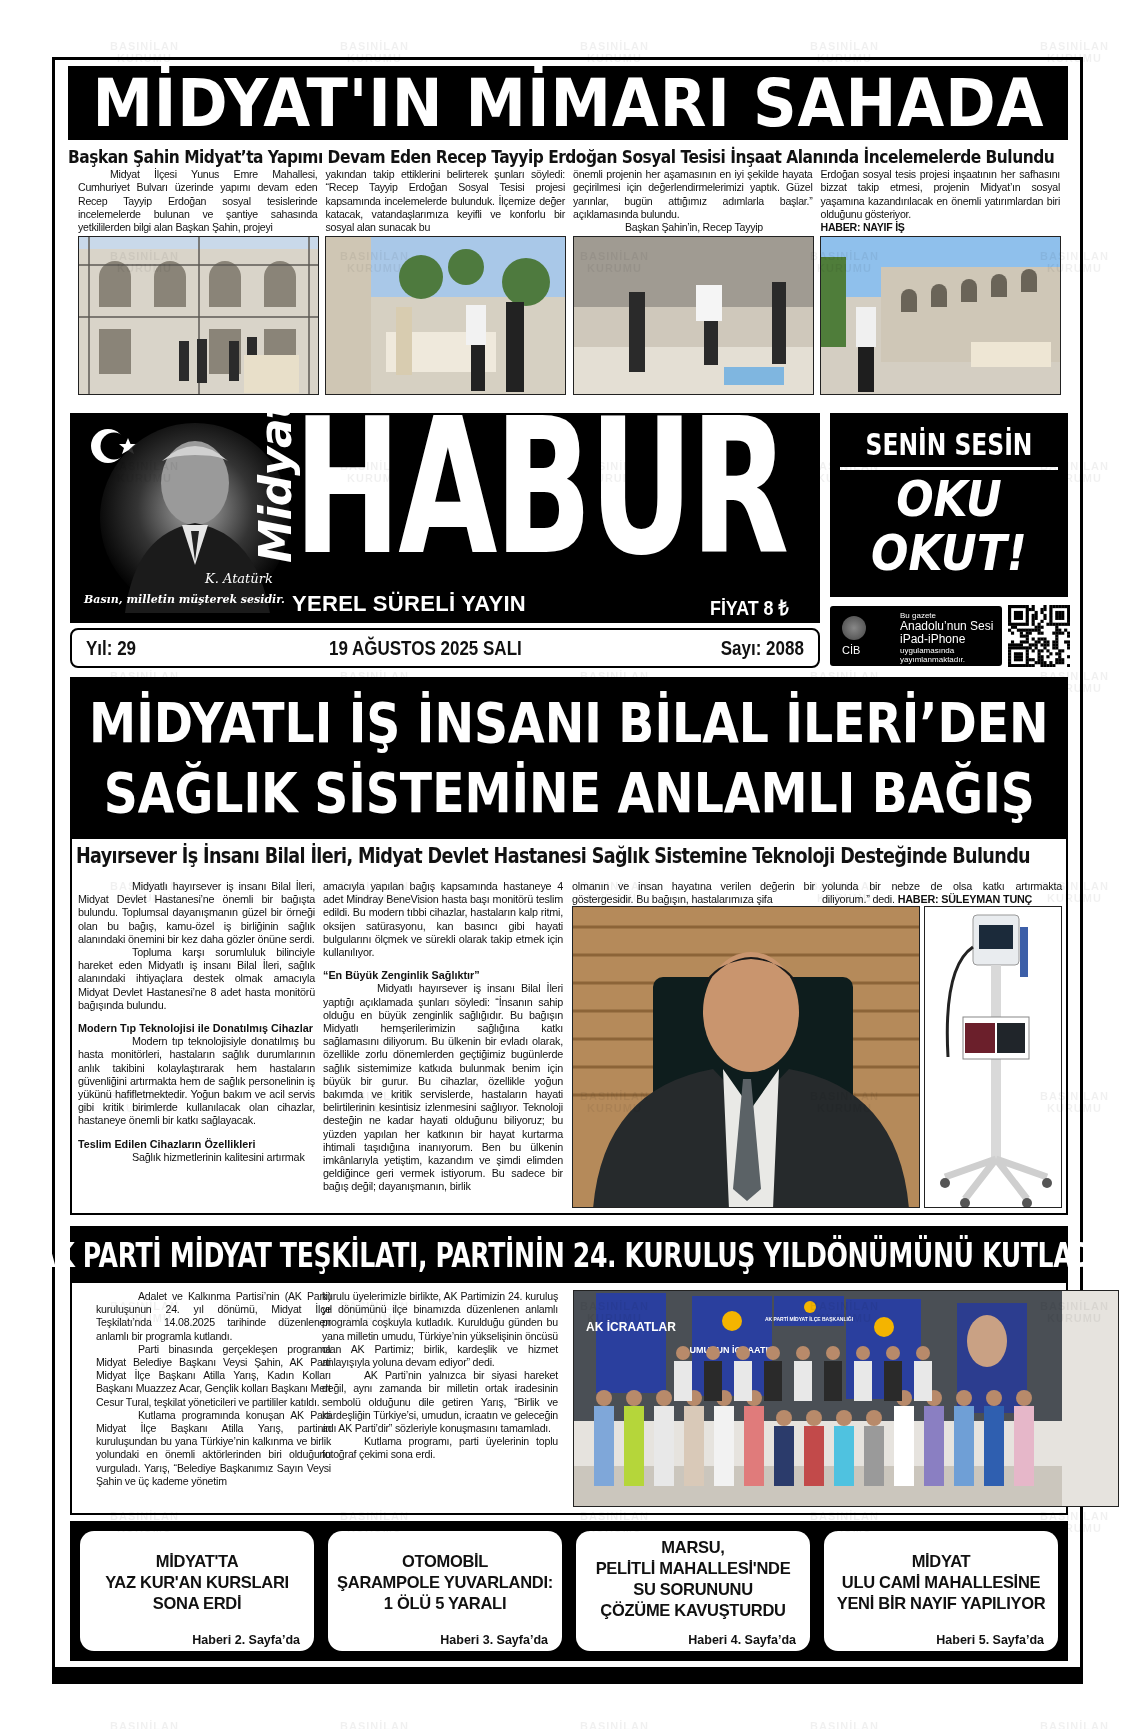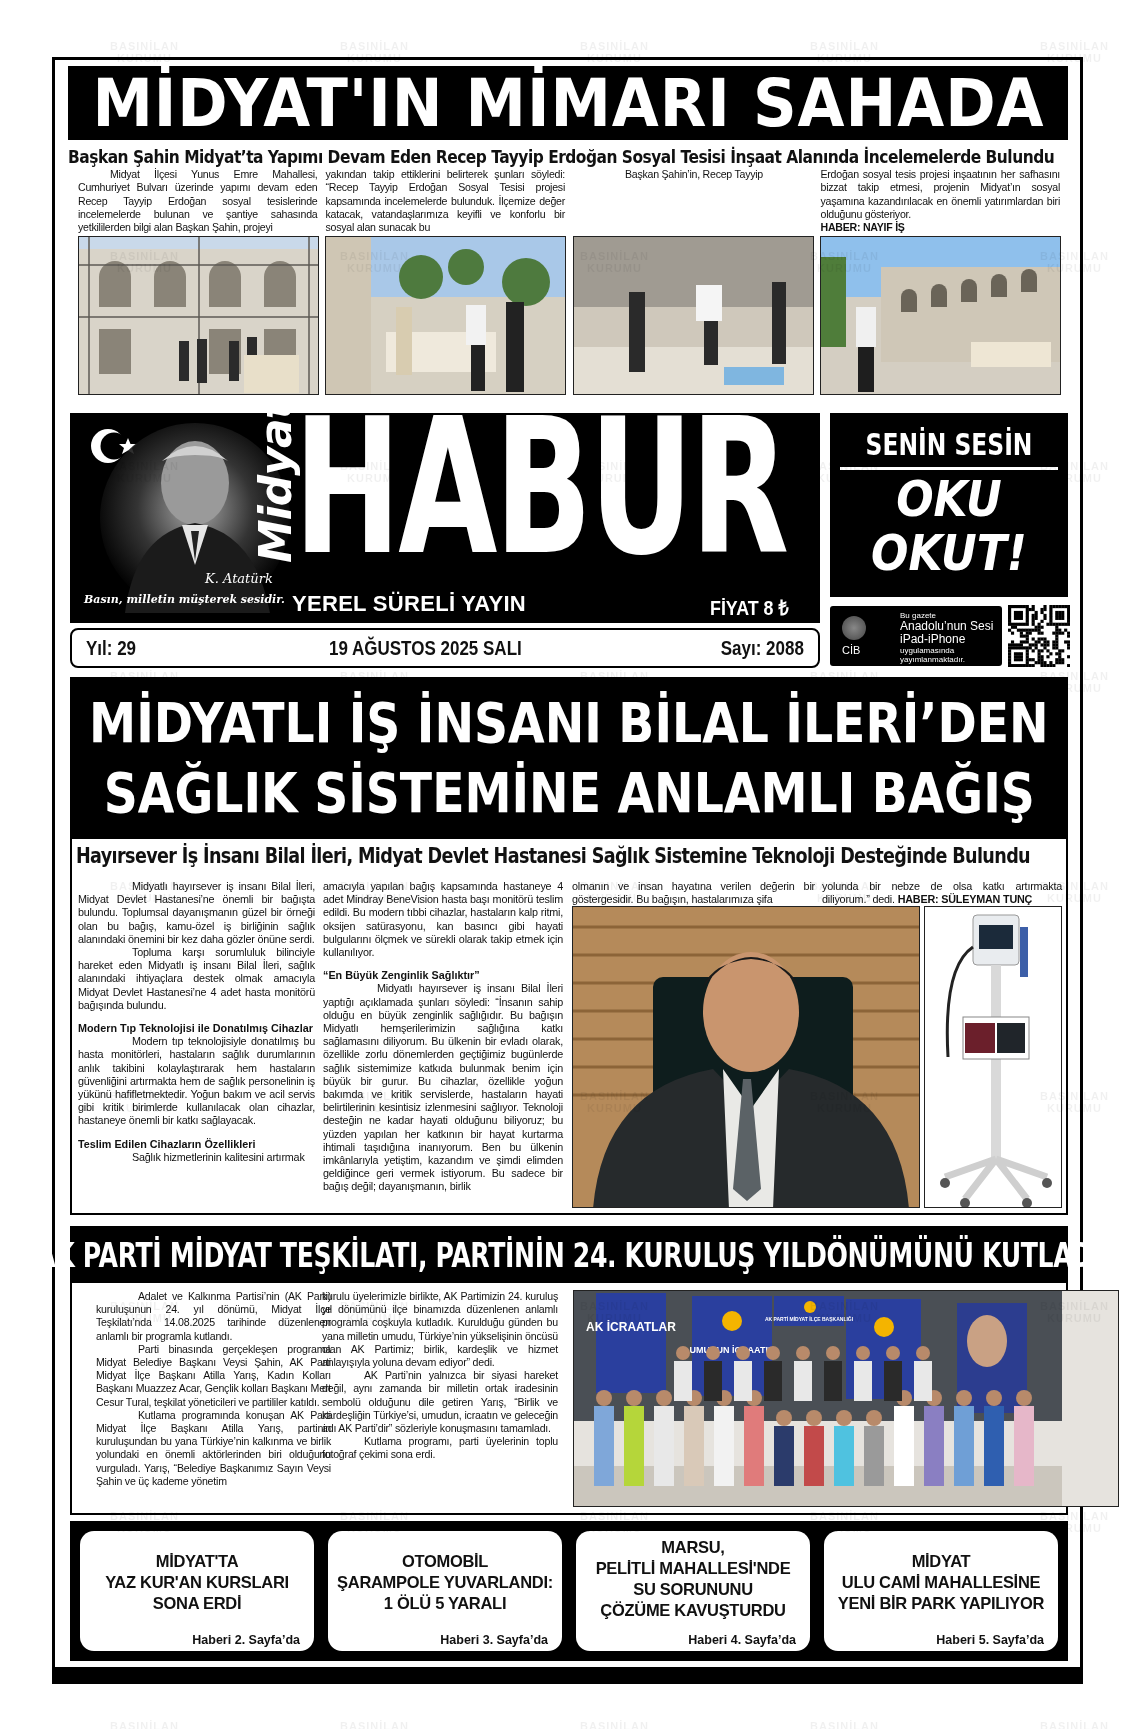--- a/index.html
+++ b/index.html
@@ -260,20 +260,21 @@
 </div>
 
 <div id="art1cols" class="cols4">
   <div class="col">
       <p class="indent">Midyat İlçesi Yunus Emre Mahallesi, Cumhuriyet Bulvarı üzerinde yapımı devam eden Recep Tayyip Erdoğan sosyal tesislerinde incelemelerde bulunan ve şantiye sahasında yetkililerden bilgi alan Başkan Şahin, projeyi</p>
     </div>
   <div class="col">
       <p>yakından takip ettiklerini belirterek şunları söyledi: “Recep Tayyip Erdoğan Sosyal Tesisi projesi kapsamında incelemelerde bulunduk. İlçemize değer katacak, vatandaşlarımıza keyifli ve konforlu bir sosyal alan sunacak bu</p>
     </div>
   <div class="col">
+    <p>önemli projenin her aşamasının en iyi şekilde hayata geçirilmesi için değerlendirmelerimizi yaptık. Güzel yarınlar, bugün attığımız adımlarla başlar.” açıklamasında bulundu.</p>
     <p class="indent" style="text-indent:52px">Başkan Şahin’in, Recep Tayyip</p>
   </div>
   <div class="col">
     <p>Erdoğan sosyal tesis projesi inşaatının her safhasını bizzat takip etmesi, projenin Midyat’ın sosyal yaşamına kazandırılacak en önemli yatırımlardan biri olduğunu gösteriyor.</p>
     <p class="byline">HABER: NAYIF İŞ</p>
   </div>
 </div>
 
 <div class="photo" style="left:78px;top:236px;width:241px;height:159px;background:#d9d4c9;">
   <div class="sky" style="height:12px;background:#c9d9ea"></div>
@@ -650,21 +651,21 @@
   <span>MİDYATLI İŞ İNSANI BİLAL İLERİ’DEN</span>
   <span>SAĞLIK SİSTEMİNE ANLAMLI BAĞIŞ</span>
 </div>
 <div id="art2box" class="abs"></div>
 <div id="sub2" class="abs">
   <span style="display:inline-block;transform:scaleX(0.80);transform-origin:left;font-family:'DejaVu Sans',sans-serif;">Hayırsever İş İnsanı Bilal İleri, Midyat Devlet Hastanesi Sağlık Sistemine Teknoloji Desteğinde Bulundu</span>
 </div>
 
 <div id="a2c1" class="abs col2">
   <p class="indent">Midyatlı hayırsever iş insanı Bilal İleri, Midyat Devlet Hastanesi’ne önemli bir bağışta bulundu. Toplumsal dayanışmanın güzel bir örneği olan bu bağış, kamu-özel iş birliğinin sağlık alanındaki önemini bir kez daha gözler önüne serdi.</p>
-  <p class="indent">Topluma karşı sorumluluk bilinciyle hareket eden Midyatlı iş insanı Bilal İleri, sağlık alanındaki ihtiyaçlara destek olmak amacıyla Midyat Devlet Hastanesi’ne 4 adet hasta monitörü bağışında bulundu.</p>
+  <p class="indent">Topluma karşı sorumluluk bilinciyle hareket eden Midyatlı iş insanı Bilal İleri, sağlık alanındaki ihtiyaçlara destek olmak amacıyla Midyat Devlet Hastanesi’ne 8 adet hasta monitörü bağışında bulundu.</p>
   <h4>Modern Tıp Teknolojisi ile Donatılmış Cihazlar</h4>
   <p class="indent">Modern tıp teknolojisiyle donatılmış bu hasta monitörleri, hastaların sağlık durumlarının anlık takibini kolaylaştırarak hem hastaların güvenliğini artırmakta hem de sağlık personelinin iş yükünü hafifletmektedir. Yoğun bakım ve acil servis gibi kritik birimlerde kullanılacak olan cihazlar, hastaneye önemli bir katkı sağlayacak.</p>
   <h4>Teslim Edilen Cihazların Özellikleri</h4>
   <p class="indent">Sağlık hizmetlerinin kalitesini artırmak</p>
 </div>
 <div id="a2c2" class="abs col2">
   <p>amacıyla yapılan bağış kapsamında hastaneye 4 adet Mindray BeneVision hasta başı monitörü teslim edildi. Bu modern tıbbi cihazlar, hastaların kalp ritmi, oksijen satürasyonu, kan basıncı gibi hayati bulgularını ölçmek ve sürekli olarak takip etmek için kullanılıyor.</p>
   <h4>“En Büyük Zenginlik Sağlıktır”</h4>
   <p class="indent">Midyatlı hayırsever iş insanı Bilal İleri yaptığı açıklamada şunları söyledi: “İnsanın sahip olduğu en büyük zenginlik sağlığıdır. Bu bağışın Midyatlı hemşerilerimizin sağlığına katkı sağlamasını diliyorum. Bu ülkenin bir evladı olarak, özellikle zorlu dönemlerden geçtiğimiz bugünlerde sağlık sistemimize katkıda bulunmak benim için büyük bir gurur. Bu cihazlar, özellikle yoğun bakımda ve kritik servislerde, hastaların hayati belirtilerinin kesintisiz izlenmesini sağlıyor. Teknoloji desteğin ne kadar hayati olduğunu biliyoruz; bu yüzden yapılan her katkının bir hayat kurtarma ihtimali taşıdığına inanıyorum. Ben bu ülkenin imkânlarıyla yetiştim, kazandım ve şimdi elimden geldiğince geri vermek istiyorum. Bu sadece bir bağış değil; dayanışmanın, birlik</p>
 </div>
@@ -813,17 +814,17 @@
   <div class="teaser" style="padding-top:6px">
     <div class="t">MARSU,</div>
     <div class="t">PELİTLİ MAHALLESİ'NDE</div>
     <div class="t">SU SORUNUNU</div>
     <div class="t">ÇÖZÜME KAVUŞTURDU</div>
     <div class="more">Haberi 4. Sayfa’da</div>
   </div>
   <div class="teaser">
     <div class="t">MİDYAT</div>
     <div class="t">ULU CAMİ MAHALLESİNE</div>
-    <div class="t">YENİ BİR PARK YAPILIYOR</div>
+    <div class="t">YENİ BİR NAYIF YAPILIYOR</div>
     <div class="more">Haberi 5. Sayfa’da</div>
   </div>
 </div>
 <div id="bottombar" class="abs"></div>
 
 </body></html>

